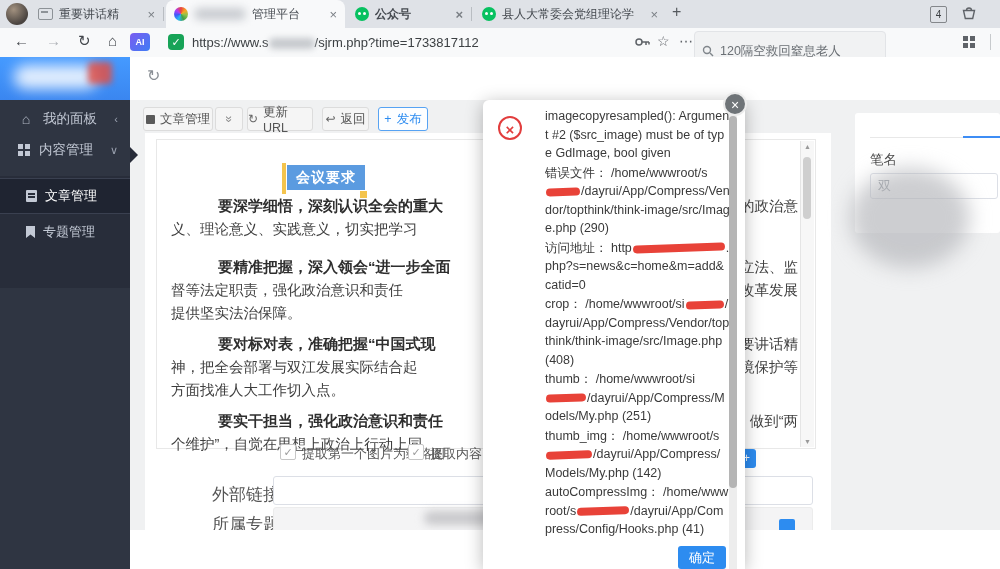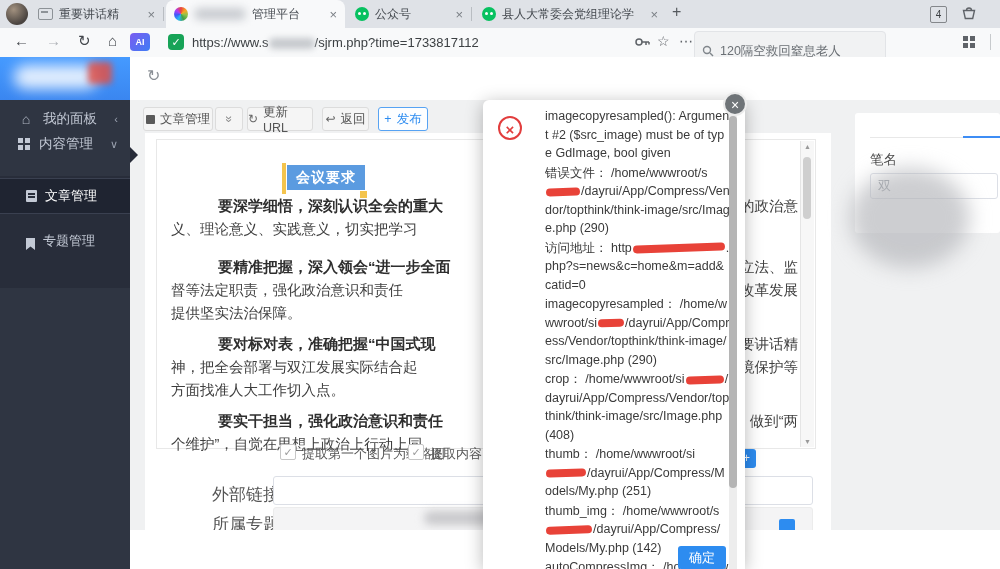--- a/index.html
+++ b/index.html
@@ -143,21 +143,21 @@
     </div>
     <div class="vsep" style="left:163px;"></div>
 
     <div class="tab active" style="left:166px;width:179px;">
       <span class="pinwheel"></span>
       <span class="blurblob"></span>
       <span class="tabtitle">管理平台</span>
       <span class="close">×</span>
     </div>
 
-    <div class="tab" style="left:347px;width:124px;">
+    <div class="tab" style="left:347px;width:124px;font-weight:bold;">
       <span class="wxico"></span>
       <span class="tabtitle">公众号</span>
       <span class="close">×</span>
     </div>
     <div class="vsep" style="left:471px;"></div>
 
     <div class="tab" style="left:474px;width:192px;">
       <span class="wxico"></span>
       <span class="tabtitle" style="max-width:132px;">县人大常委会党组理论学习中</span>
       <span class="close">×</span>
@@ -203,31 +203,31 @@
   <div class="sidebar">
     <div class="logo">
       <div class="logoblob"></div>
       <div class="logored"></div>
     </div>
     <div class="snav" style="top:43px;">
       <span class="sicon">⌂</span>
       <span>我的面板</span>
       <span class="chev">‹</span>
     </div>
-    <div class="snav" style="top:68px;">
+    <div class="snav" style="top:74px;">
       <span class="gridico" style="width:12px;height:12px;"></span>
       <span>内容管理</span>
       <span class="chev">∨</span>
     </div>
     <div class="submenu">
       <div class="sub on" style="top:2px;">
         <span class="docico"></span>
         <span>文章管理</span>
       </div>
-      <div class="sub" style="top:38px;align-items:flex-end;">
+      <div class="sub" style="top:38px;">
         <span class="bmico"></span>
         <span>专题管理</span>
       </div>
     </div>
   </div>
   <div class="notch"></div>
 
   <div class="maintop">
     <span class="refr">↻</span>
   </div>
@@ -337,21 +337,20 @@
 
   <div class="footer"></div>
 
   <div class="dialog">
     <div class="dclose">×</div>
     <div class="derr">×</div>
     <div class="dtext">
       <div class="tl">imagecopyresampled(): Argument #2 ($src_image) must be of type GdImage, bool given</div>
       <div class="tl"><span>错误文件： /home/wwwroot/s</span><span class="redact" style="width:34px"></span><span>/dayrui/App/Compress/Vendor/topthink/think-image/src/Image.php (290)</span></div>
       <div class="tl"><span>访问地址： http</span><span class="redact" style="width:92px"></span><span>.php?s=news&amp;c=home&amp;m=add&amp;catid=0</span></div>
-      <div class="tl"><span>imagecopyresampled： /home/wwwroot/si</span><span class="redact" style="width:26px"></span><span>/dayrui/App/Compress/Vendor/topthink/think-image/src/Image.php (290)</span></div>
       <div class="tl"><span>crop： /home/wwwroot/si</span><span class="redact" style="width:38px"></span><span>/dayrui/App/Compress/Vendor/topthink/think-image/src/Image.php (408)</span></div>
       <div class="tl"><span>thumb： /home/wwwroot/si</span><span class="redact" style="width:40px"></span><span>/dayrui/App/Compress/Models/My.php (251)</span></div>
       <div class="tl"><span>thumb_img： /home/wwwroot/s</span><span class="redact" style="width:46px"></span><span>/dayrui/App/Compress/Models/My.php (142)</span></div>
       <div class="tl"><span>autoCompressImg： /home/wwwroot/s</span><span class="redact" style="width:52px"></span><span>/dayrui/App/Compress/Config/Hooks.php (41)</span></div>
     </div>
     <div class="dscroll">
         <div class="dthumb"></div>
       </div>
     <div class="dok">确定</div>
   </div>

